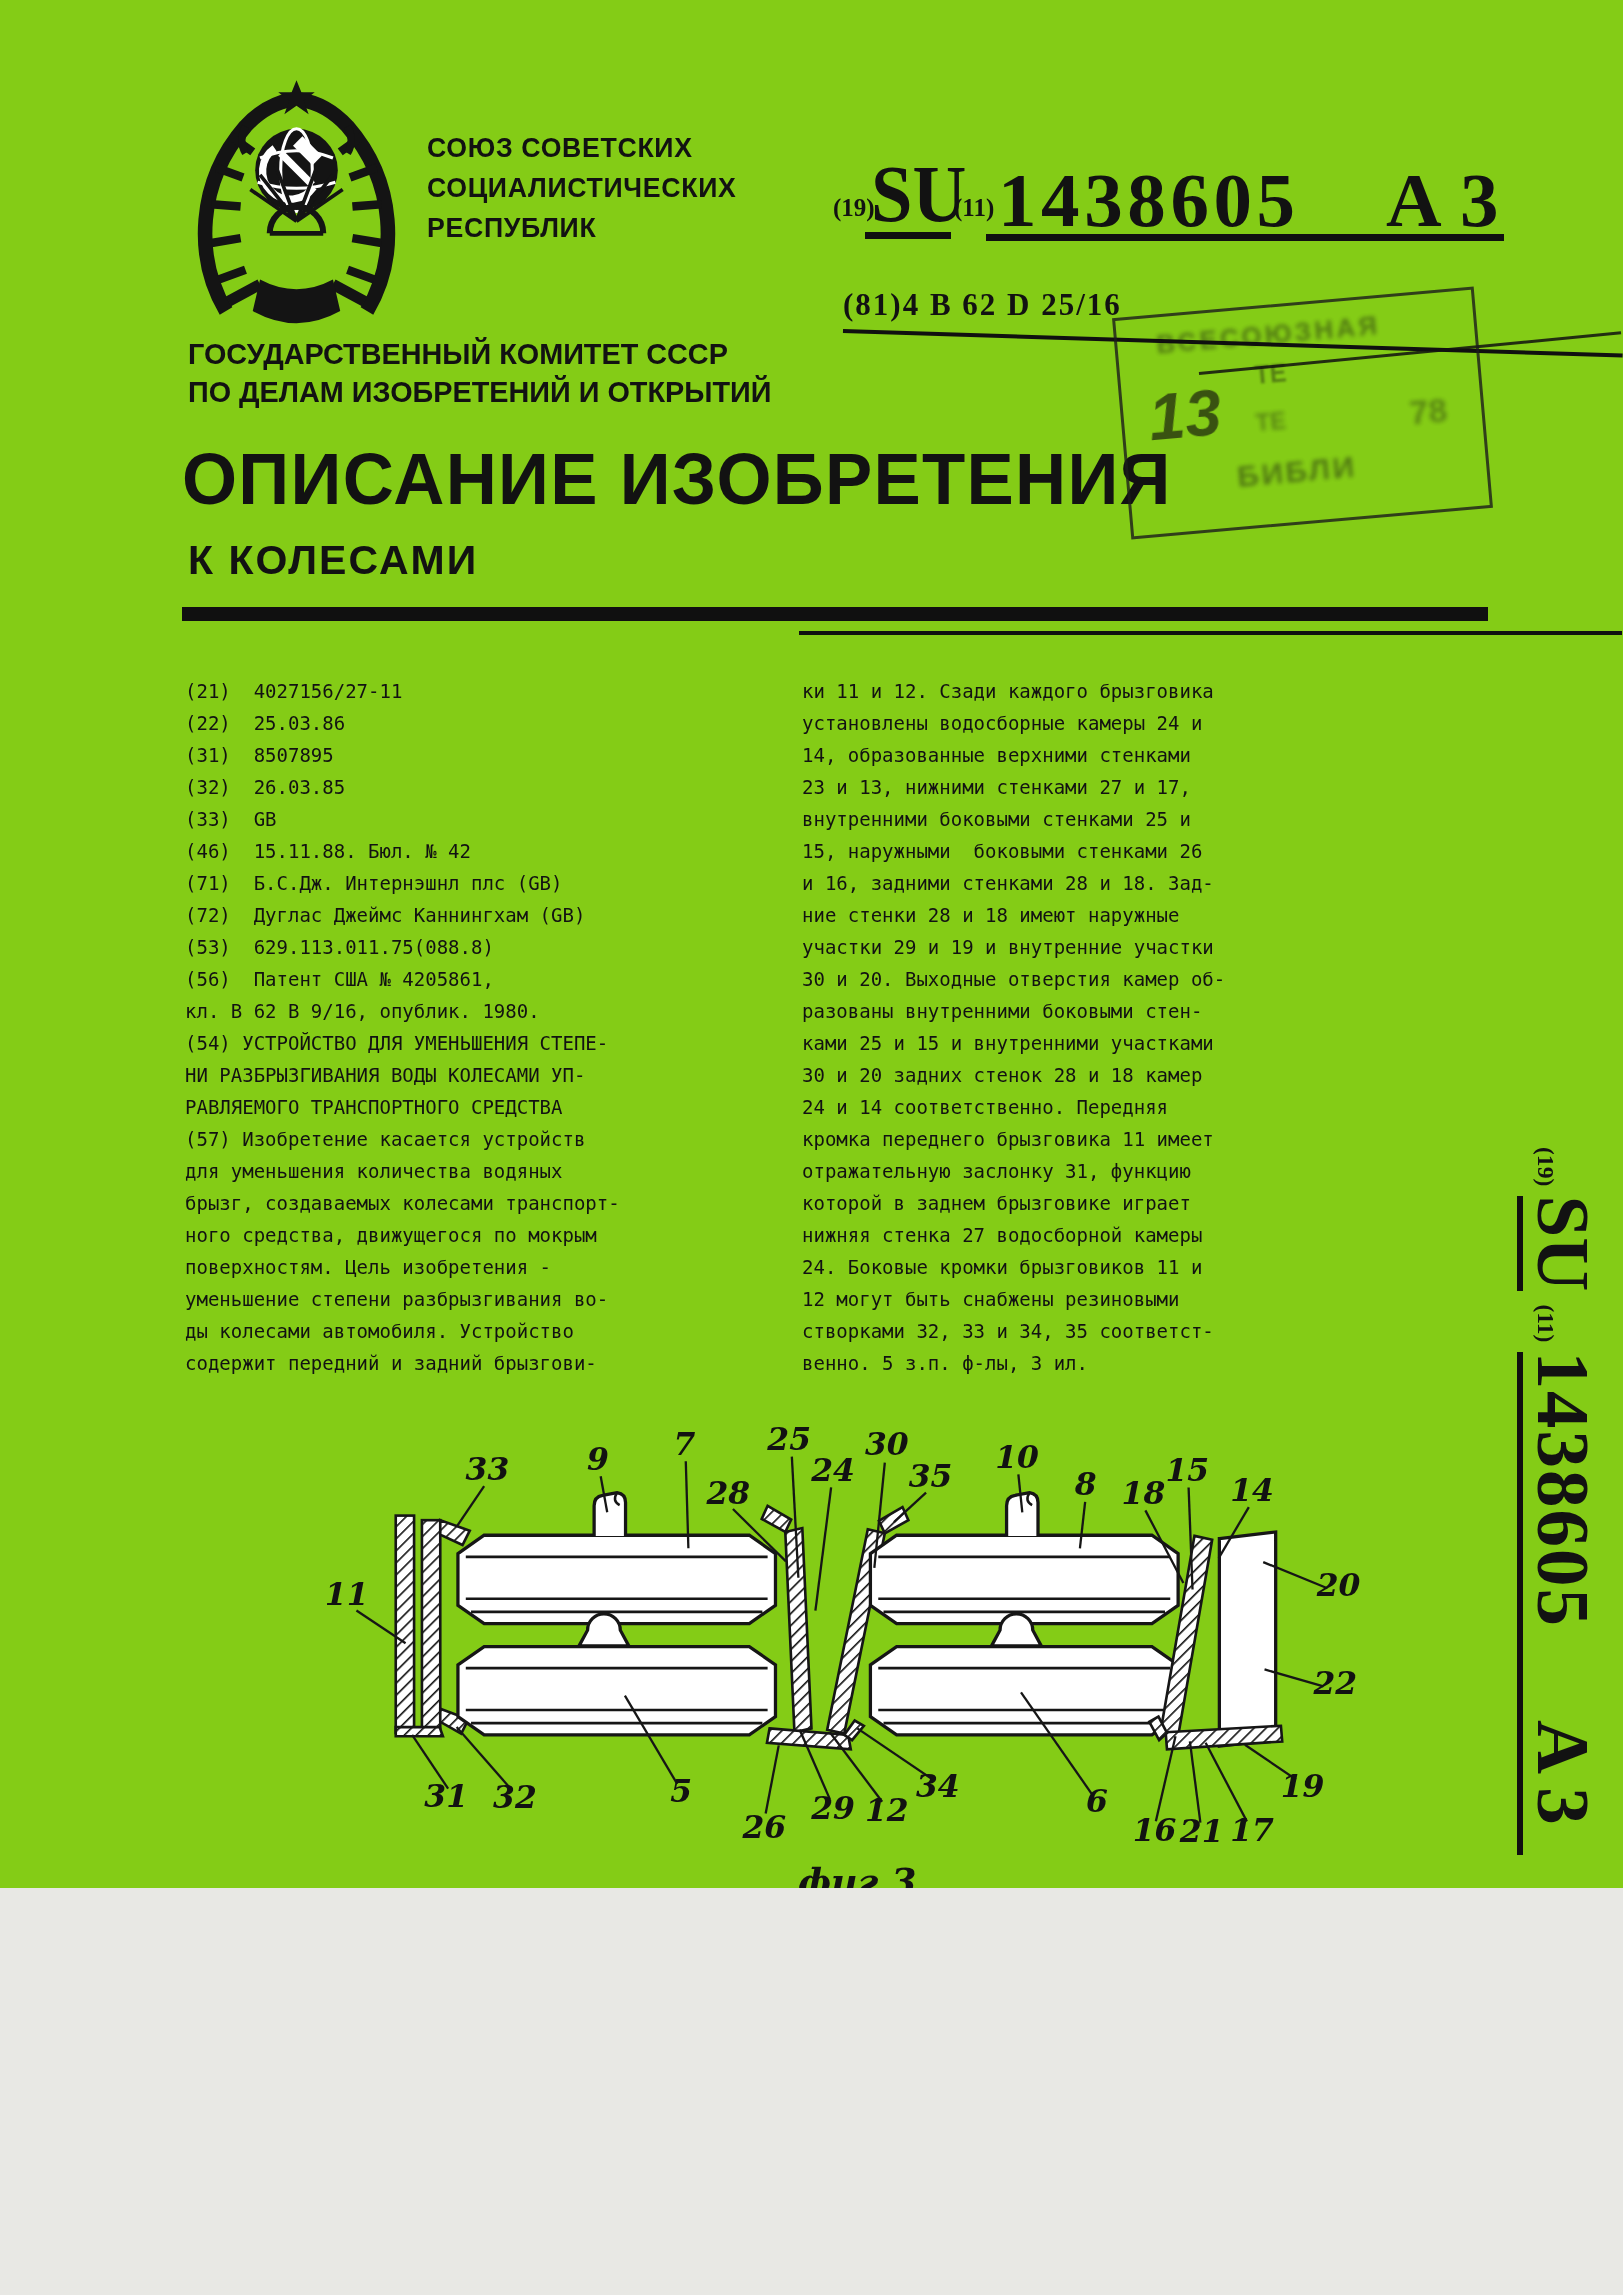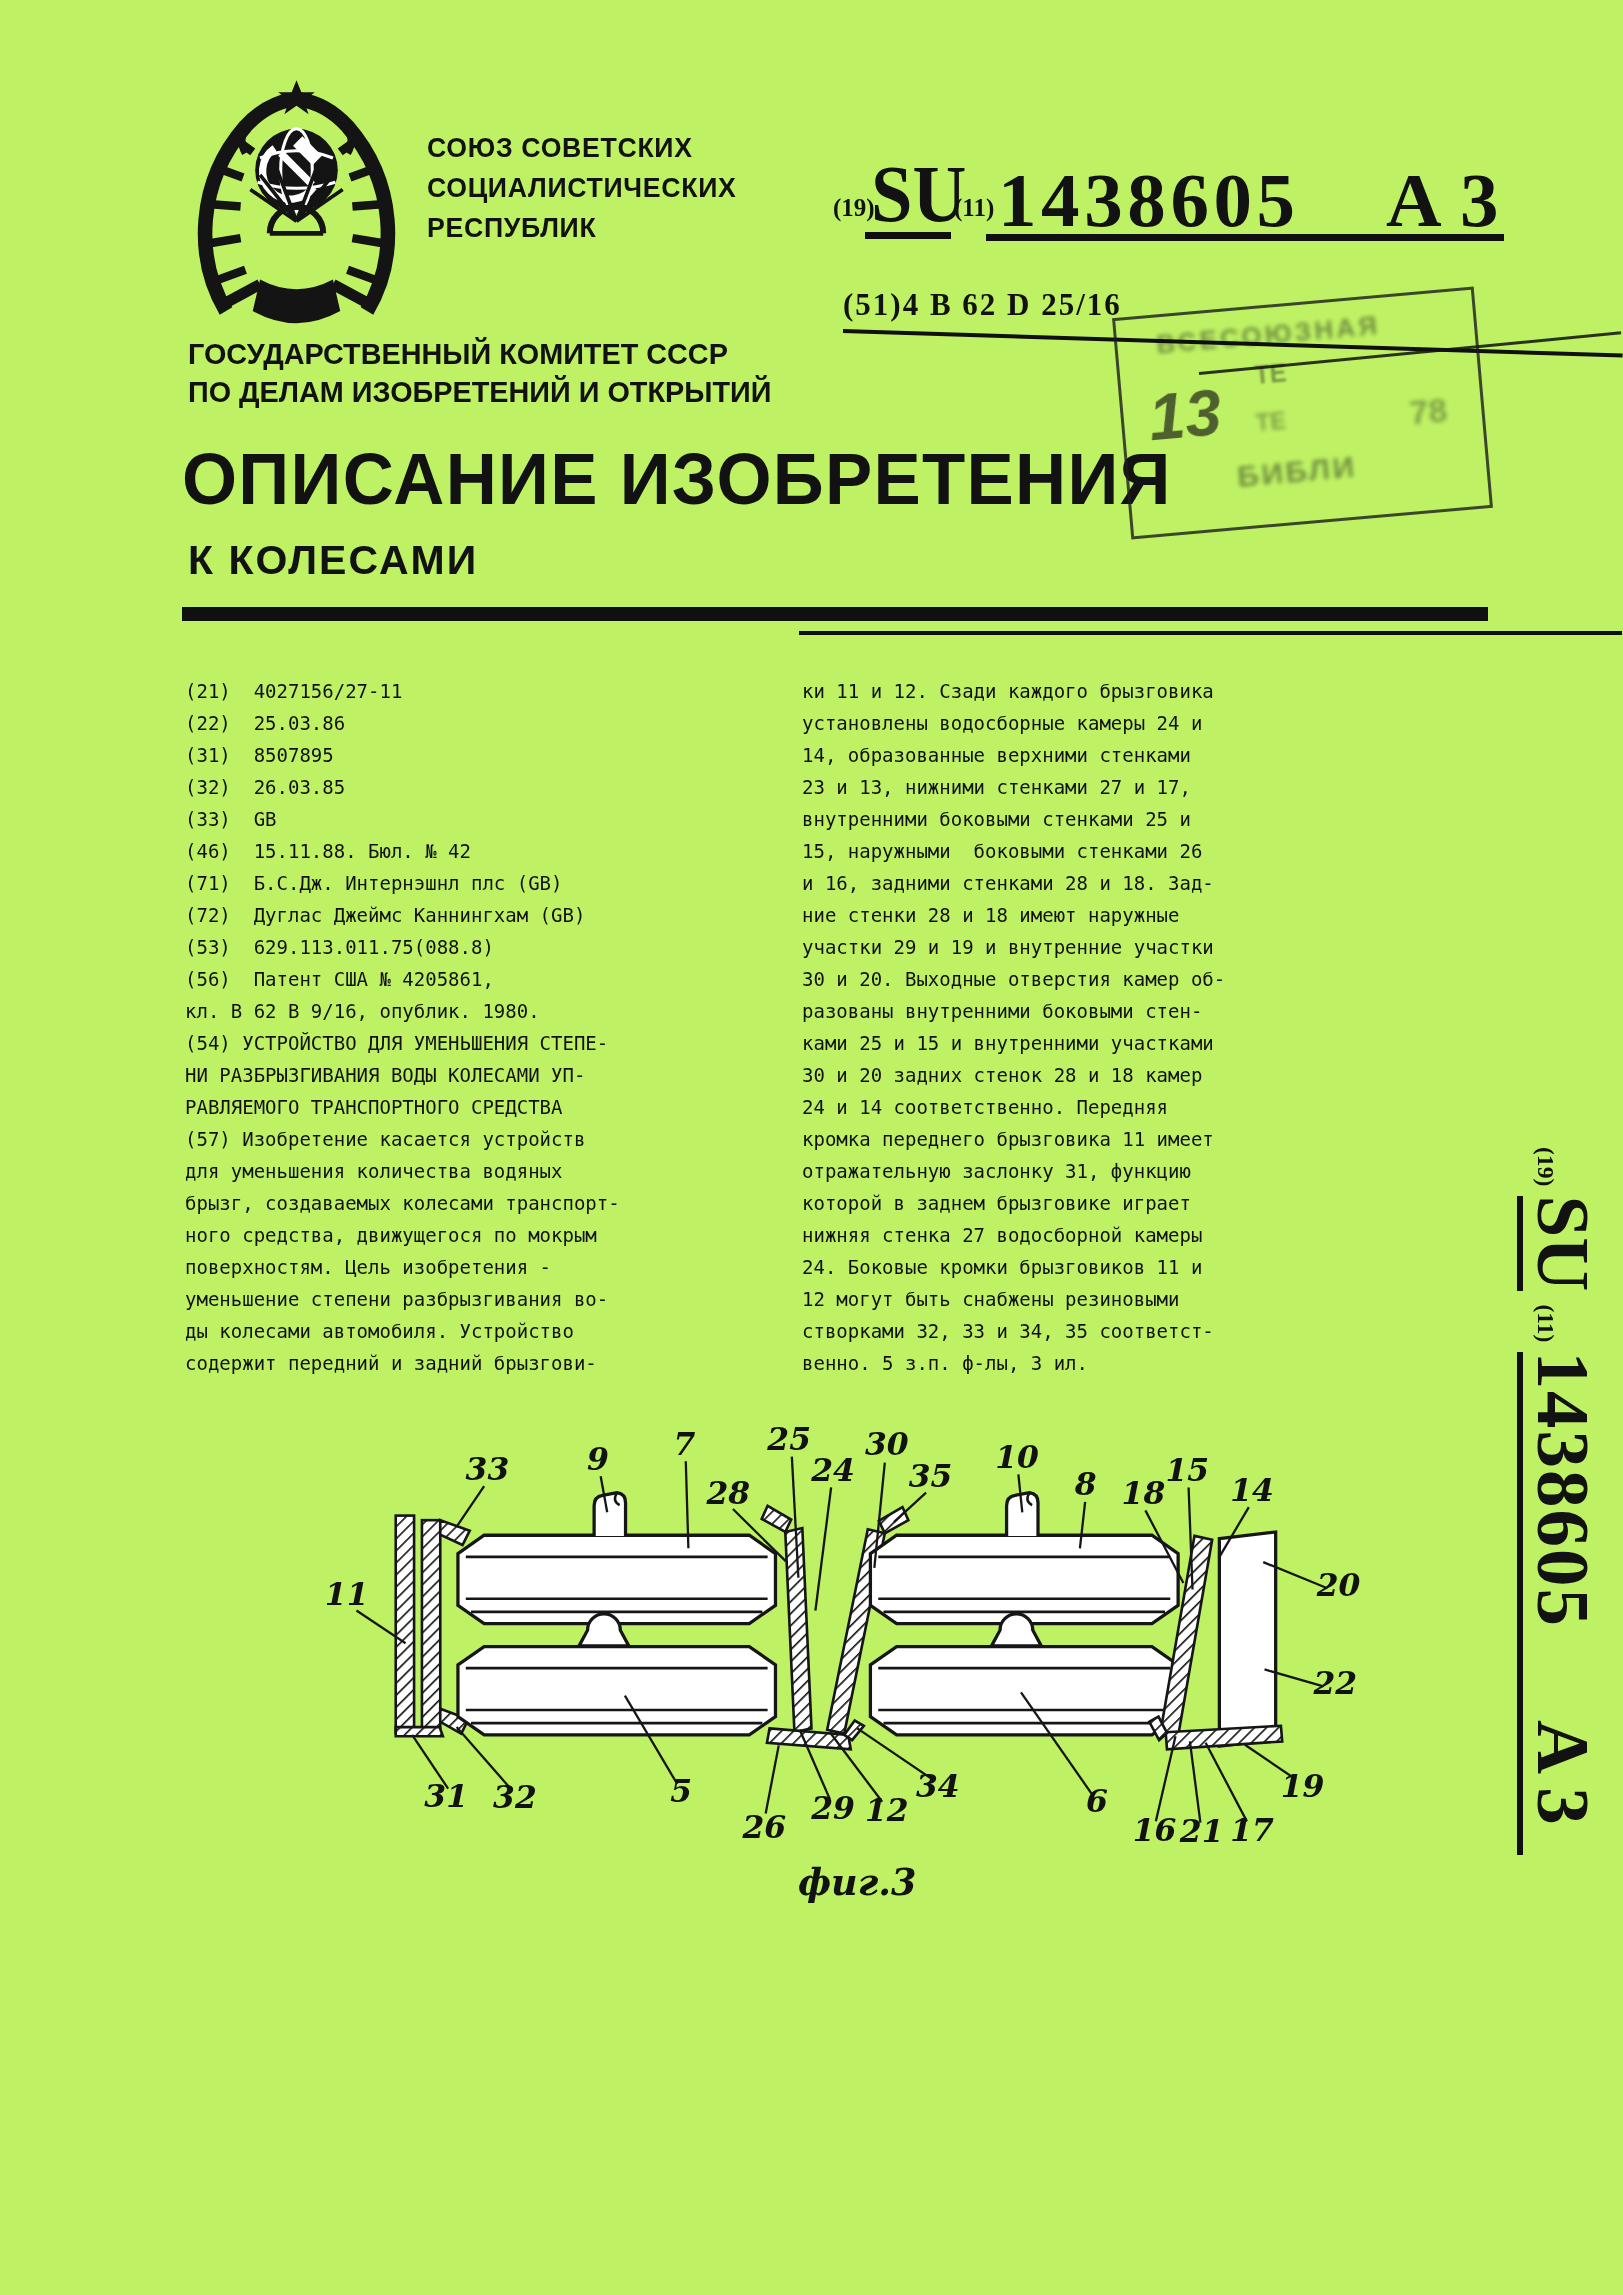--- a/index.html
+++ b/index.html
@@ -1,16 +1,16 @@
 <!DOCTYPE html>
 <html style="font-size:10.5px"><head>
 <meta charset="utf-8">
 <style>
   html,body{margin:0;padding:0;background:#e8e8e4;}
-  #page{position:relative;width:1623px;height:2295px;background:#bef264;overflow:hidden;
+  #page{position:relative;width:1623px;height:1888px;background:#84cc16;overflow:hidden;
         font-family:"DejaVu Sans Mono",monospace;color:#121212;}
   .abs{position:absolute;}
   
   .union{left:427px;top:128px;font-family:"Liberation Sans",sans-serif;font-weight:bold;
          font-size:27.5px;line-height:40px;letter-spacing:0.7px;white-space:pre-line;transform:scaleX(.97);transform-origin:left top;}
   .committee{left:188px;top:335px;font-family:"Liberation Sans",sans-serif;font-weight:bold;
          font-size:30px;line-height:38px;white-space:pre-line;transform:scaleX(.96);transform-origin:left top;}
   .doctitle{left:182px;top:437px;font-family:"Liberation Sans",sans-serif;font-weight:bold;
          font-size:73px;letter-spacing:1.3px;transform:scaleX(.97);transform-origin:left top;}
   .docsub{left:188px;top:537px;font-family:"Liberation Sans",sans-serif;font-weight:bold;
@@ -91,21 +91,21 @@
   <div class="abs docsub">К КОЛЕСАМИ</div>
 
   <span class="abs code-small" style="left:833px;top:194px;">(19)</span>
   <span class="abs code-big" style="left:871px;top:148px;font-size:81px;transform:scaleX(.92);transform-origin:left top;">SU</span>
   <span class="abs code-small" style="left:954px;top:194px;">(11)</span>
   <span class="abs code-big" style="left:998px;top:156px;font-size:77px;letter-spacing:4.6px;">1438605</span>
   <span class="abs code-big" style="left:1386px;top:156px;font-size:77px;letter-spacing:18.3px;">A3</span>
   <div class="abs rule" style="left:865px;top:232px;width:86px;height:6.5px;"></div>
   <div class="abs rule" style="left:986px;top:234px;width:518px;height:6.5px;"></div>
 
-  <div class="abs ipc">(51)4 B 62 D 25/16</div>
+  <div class="abs ipc">(81)4 B 62 D 25/16</div>
 
   <div class="abs rule" style="left:843px;top:329px;width:780px;height:3.9px;transform:rotate(1.8deg);transform-origin:left center;"></div>
   <div class="abs rule" style="left:1199px;top:372px;width:424px;height:3.3px;transform:rotate(-5.5deg);transform-origin:left center;opacity:.85;"></div>
 
   <div class="abs stamp">
     <div class="in st-top">ВСЕСОЮЗНАЯ</div>
     <div class="in st-num">13</div>
     <div class="in st-te">ТЕ</div>
     <div class="in st-te2">ТЕ</div>
     <div class="in st-bib">БИБЛИ</div>

